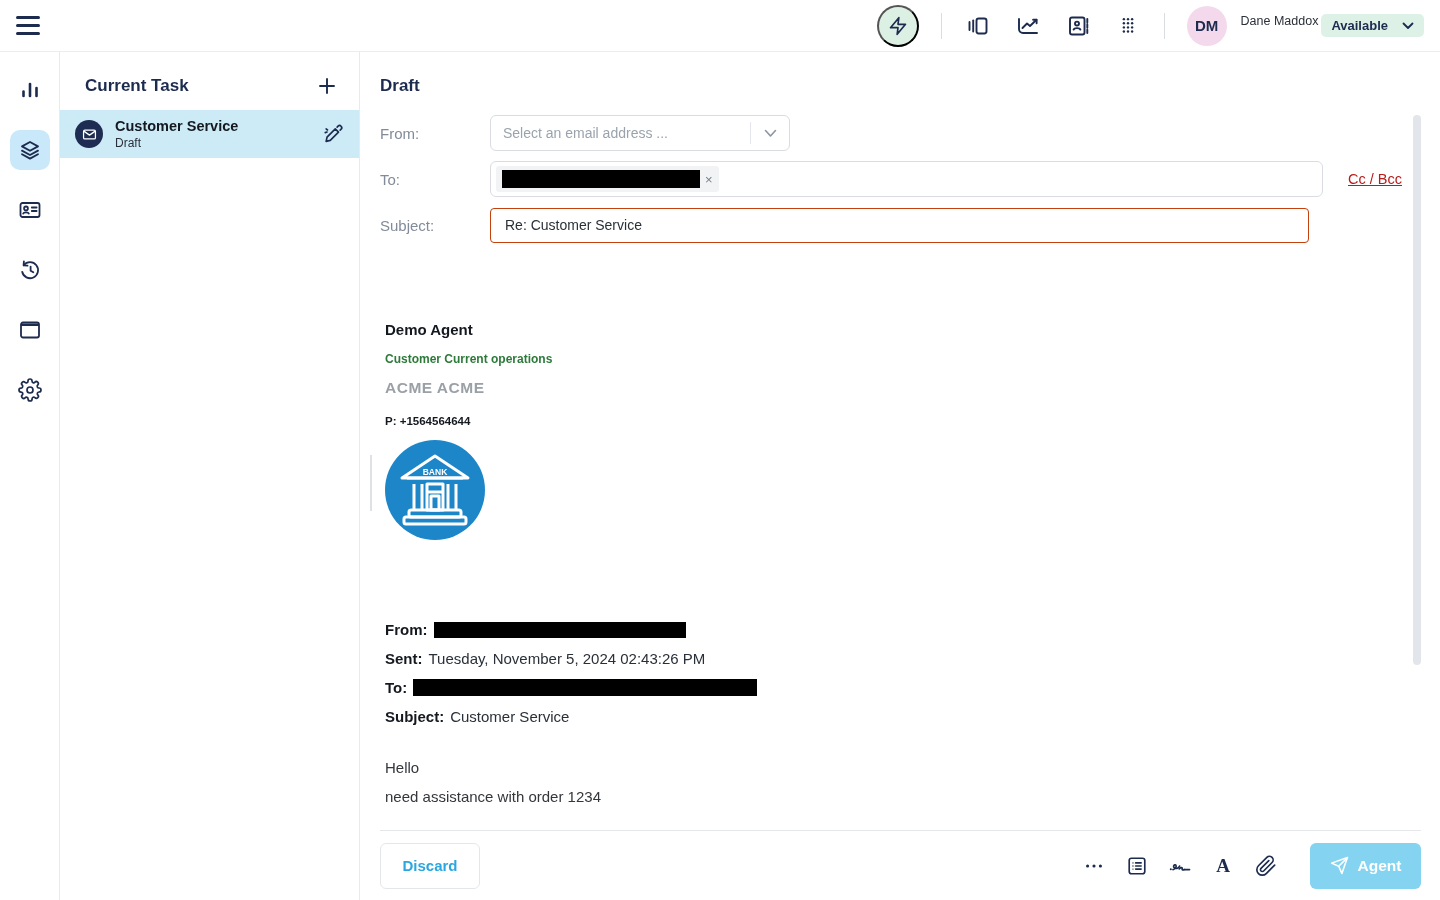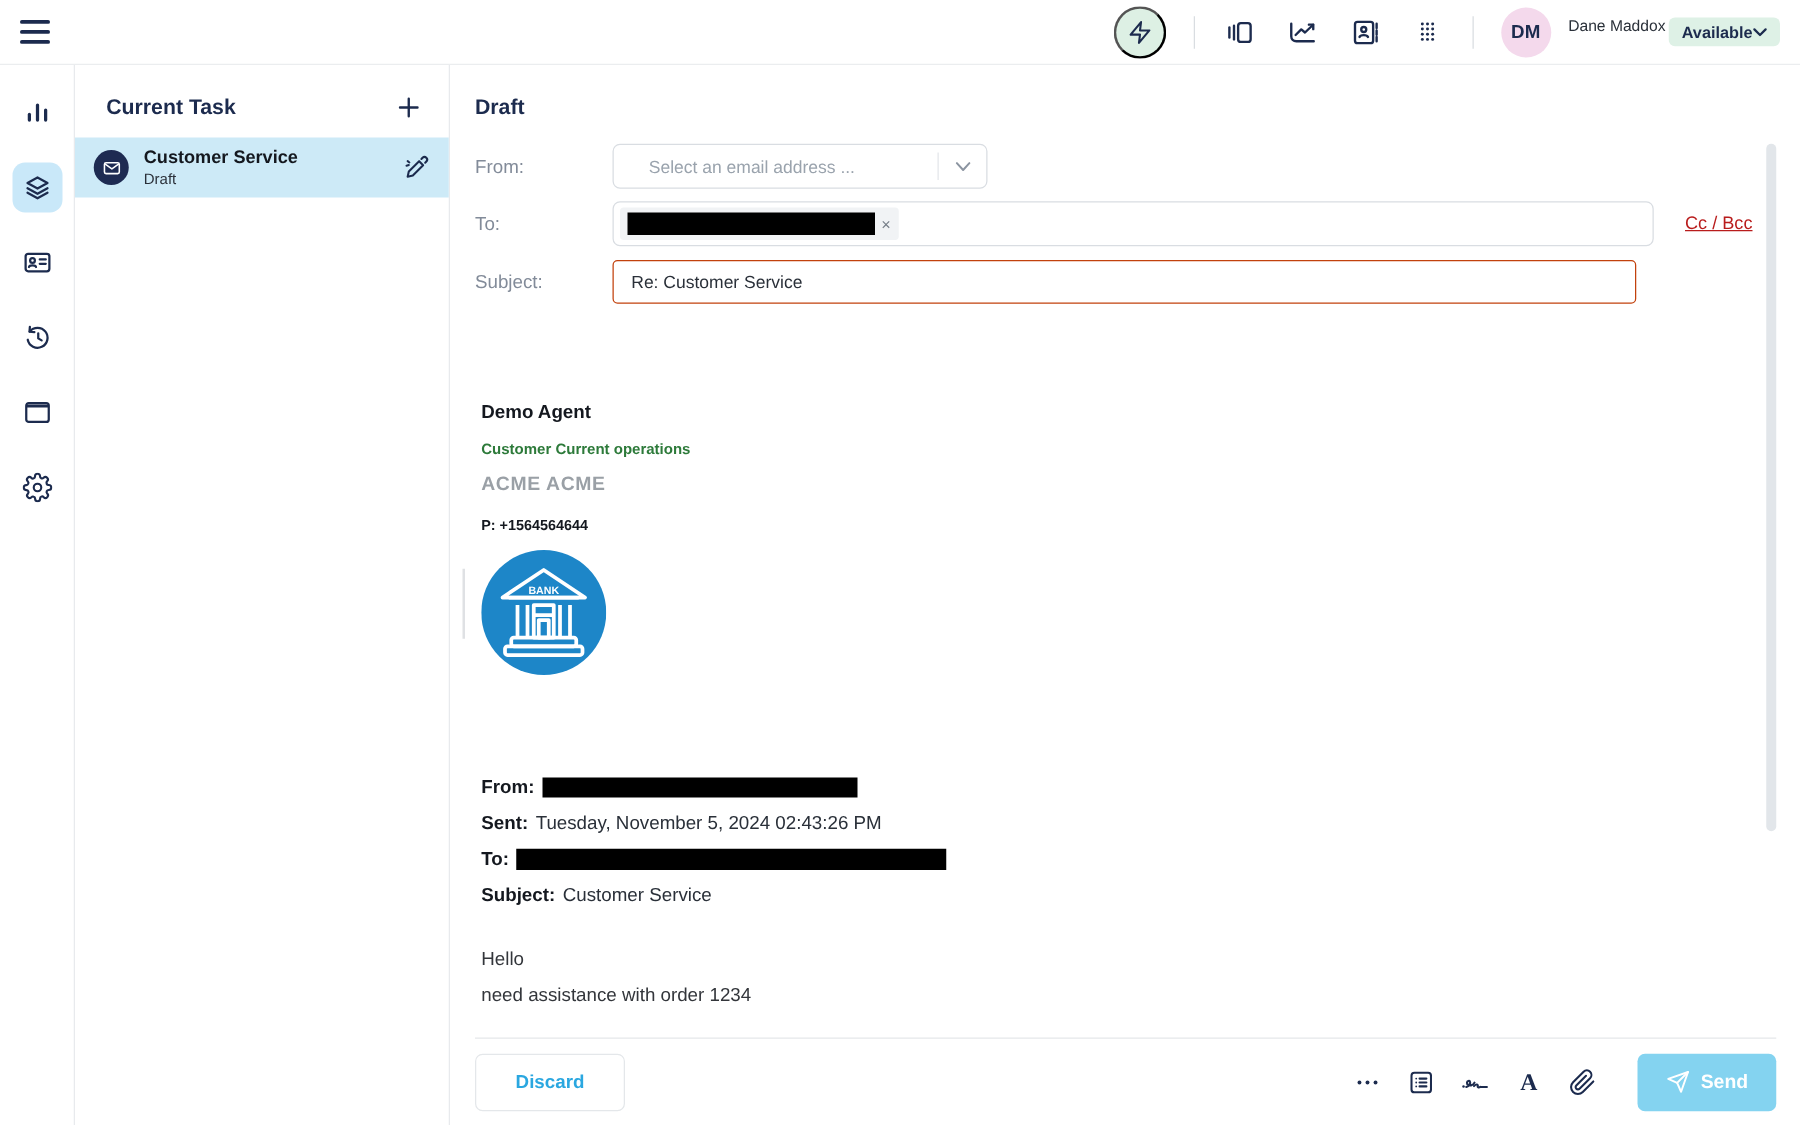--- a/index.html
+++ b/index.html
@@ -17,21 +17,21 @@
   .zap-circle { width:42px; height:42px; border-radius:50%; background:#ddf0e4;
     display:flex; align-items:center; justify-content:center; cursor:pointer; }
   .tb-divider { width:1px; height:26px; background:#d9dde1; }
   .tb-icon { width:28px; height:28px; display:flex; align-items:center; justify-content:center;
     color:#1c2b4e; cursor:pointer; background:none; border:none; }
   .avatar { width:40px; height:40px; border-radius:50%; background:#f4d9ec; color:#1c2b4e;
     font-weight:bold; font-size:15px; display:flex; align-items:center; justify-content:center; }
   .user-meta { display:flex; flex-direction:row; gap:3px; margin-left:-8px; }
   .user-name { font-size:12.5px; color:#2a3039; }
   .status-pill { background:#def1e6; border-radius:5px; padding:4px 10px; font-size:13px;
-    font-weight:bold; color:#1c2b4e; display:flex; align-items:center; cursor:pointer; border:none; }
+    font-weight:bold; color:#1c2b4e; display:flex; align-items:center; gap:14px; cursor:pointer; border:none; }
 
   
   .app-body { flex:1; display:flex; min-height:0; }
 
   .rail { width:60px; flex:0 0 60px; border-right:1px solid #e8eaed; display:flex;
     flex-direction:column; align-items:center; padding-top:18px; }
   .rail-item { width:40px; height:40px; margin-bottom:20px; border-radius:10px;
     display:flex; align-items:center; justify-content:center; color:#1c2b4e; cursor:pointer;
     background:none; border:none; }
   .rail-item.active { background:#c9e8f9; }
@@ -51,21 +51,21 @@
   .task-edit { margin-left:auto; color:#1c2b4e; background:none; border:none; cursor:pointer; display:flex; }
 
   
   .main { flex:1; position:relative; padding:24px 20px 0 20px; }
   .main-title { font-size:17px; font-weight:bold; color:#1c2b4e; }
 
   .form { margin-top:19px; }
   .form-row { display:flex; align-items:center; margin-bottom:10px; min-height:36px; }
   .form-label { width:110px; font-size:15px; color:#828b99; }
   .select-box { width:300px; height:36px; border:1px solid #d9dde2; border-radius:6px;
-    display:flex; align-items:center; cursor:pointer; background:#fff;padding-left:16px; }
+    display:flex; align-items:center; cursor:pointer; background:#fff; }
   .select-placeholder { flex:1; padding:0 12px; font-size:14px; color:#9aa3ad; text-align:left;
     white-space:nowrap; overflow:hidden; }
   .select-sep { width:1px; height:22px; background:#e3e6ea; }
   .select-caret { width:38px; display:flex; align-items:center; justify-content:center; color:#8c95a1; }
   .to-field { width:833px; height:36px; border:1px solid #d9dde2; border-radius:6px;
     display:flex; align-items:center; padding:0 5px; background:#fff; }
   .chip { background:#f1f3f5; border-radius:3px; height:26px; display:flex; align-items:center; padding:0 6px; }
   .redact { background:#000; }
   .chip .redact { width:198px; height:18px; }
   .chip-close { margin-left:5px; color:#777f89; font-size:13px; background:none; border:none; cursor:pointer; }
@@ -89,21 +89,21 @@
   .q-label { font-weight:bold; color:#14181f; margin-right:6px; }
   .q-redact-from { width:252px; height:16px; }
   .q-redact-to { width:344px; height:17px; }
 
   .mail-text { margin-top:22px; font-size:15px; color:#33363b; }
   .mail-text div { height:29px; display:flex; align-items:center; }
 
   
   .compose-footer { position:absolute; left:20px; right:19px; bottom:0; height:70px;
     border-top:1px solid #e5e7ea; display:flex; align-items:center; }
-  .discard-btn { width:120px; height:46px; border:1px solid #e4e7ea; border-radius:6px;
+  .discard-btn { width:100px; height:46px; border:1px solid #e4e7ea; border-radius:6px;
     background:#fff; color:#2aa7e0; font-size:15px; font-weight:bold; cursor:pointer;
     font-family:"Liberation Sans",sans-serif; }
   .footer-right { margin-left:auto; display:flex; align-items:center; gap:17px; }
   .ft-icon { width:26px; height:26px; display:flex; align-items:center; justify-content:center;
     color:#1c2b4e; background:none; border:none; cursor:pointer; }
   .send-btn { margin-left:14px; width:111px; height:46px; border:none; border-radius:6px;
     background:#84d3f0; color:#fff; font-size:15.5px; font-weight:bold; cursor:pointer;
     display:flex; align-items:center; justify-content:center; gap:9px;
     font-family:"Liberation Sans",sans-serif; }
 
@@ -431,21 +431,21 @@
             </span>
           </button>
 
           <button class="send-btn">
             <span>
               <svg width="19" height="19" viewBox="0 0 24 24" fill="none" stroke="#fff" stroke-width="2" stroke-linecap="round" stroke-linejoin="round">
                 <path d="M22 2L11 13"></path>
                 <path d="M22 2l-7 20-4-9-9-4z"></path>
               </svg>
             </span>
-            <span>Send</span>
+            <span>Agent</span>
           </button>
         </div>
       </div>
 
       <div class="scroll-thumb"></div>
     </div>
   </div>
 </div>
 
 </body></html>

